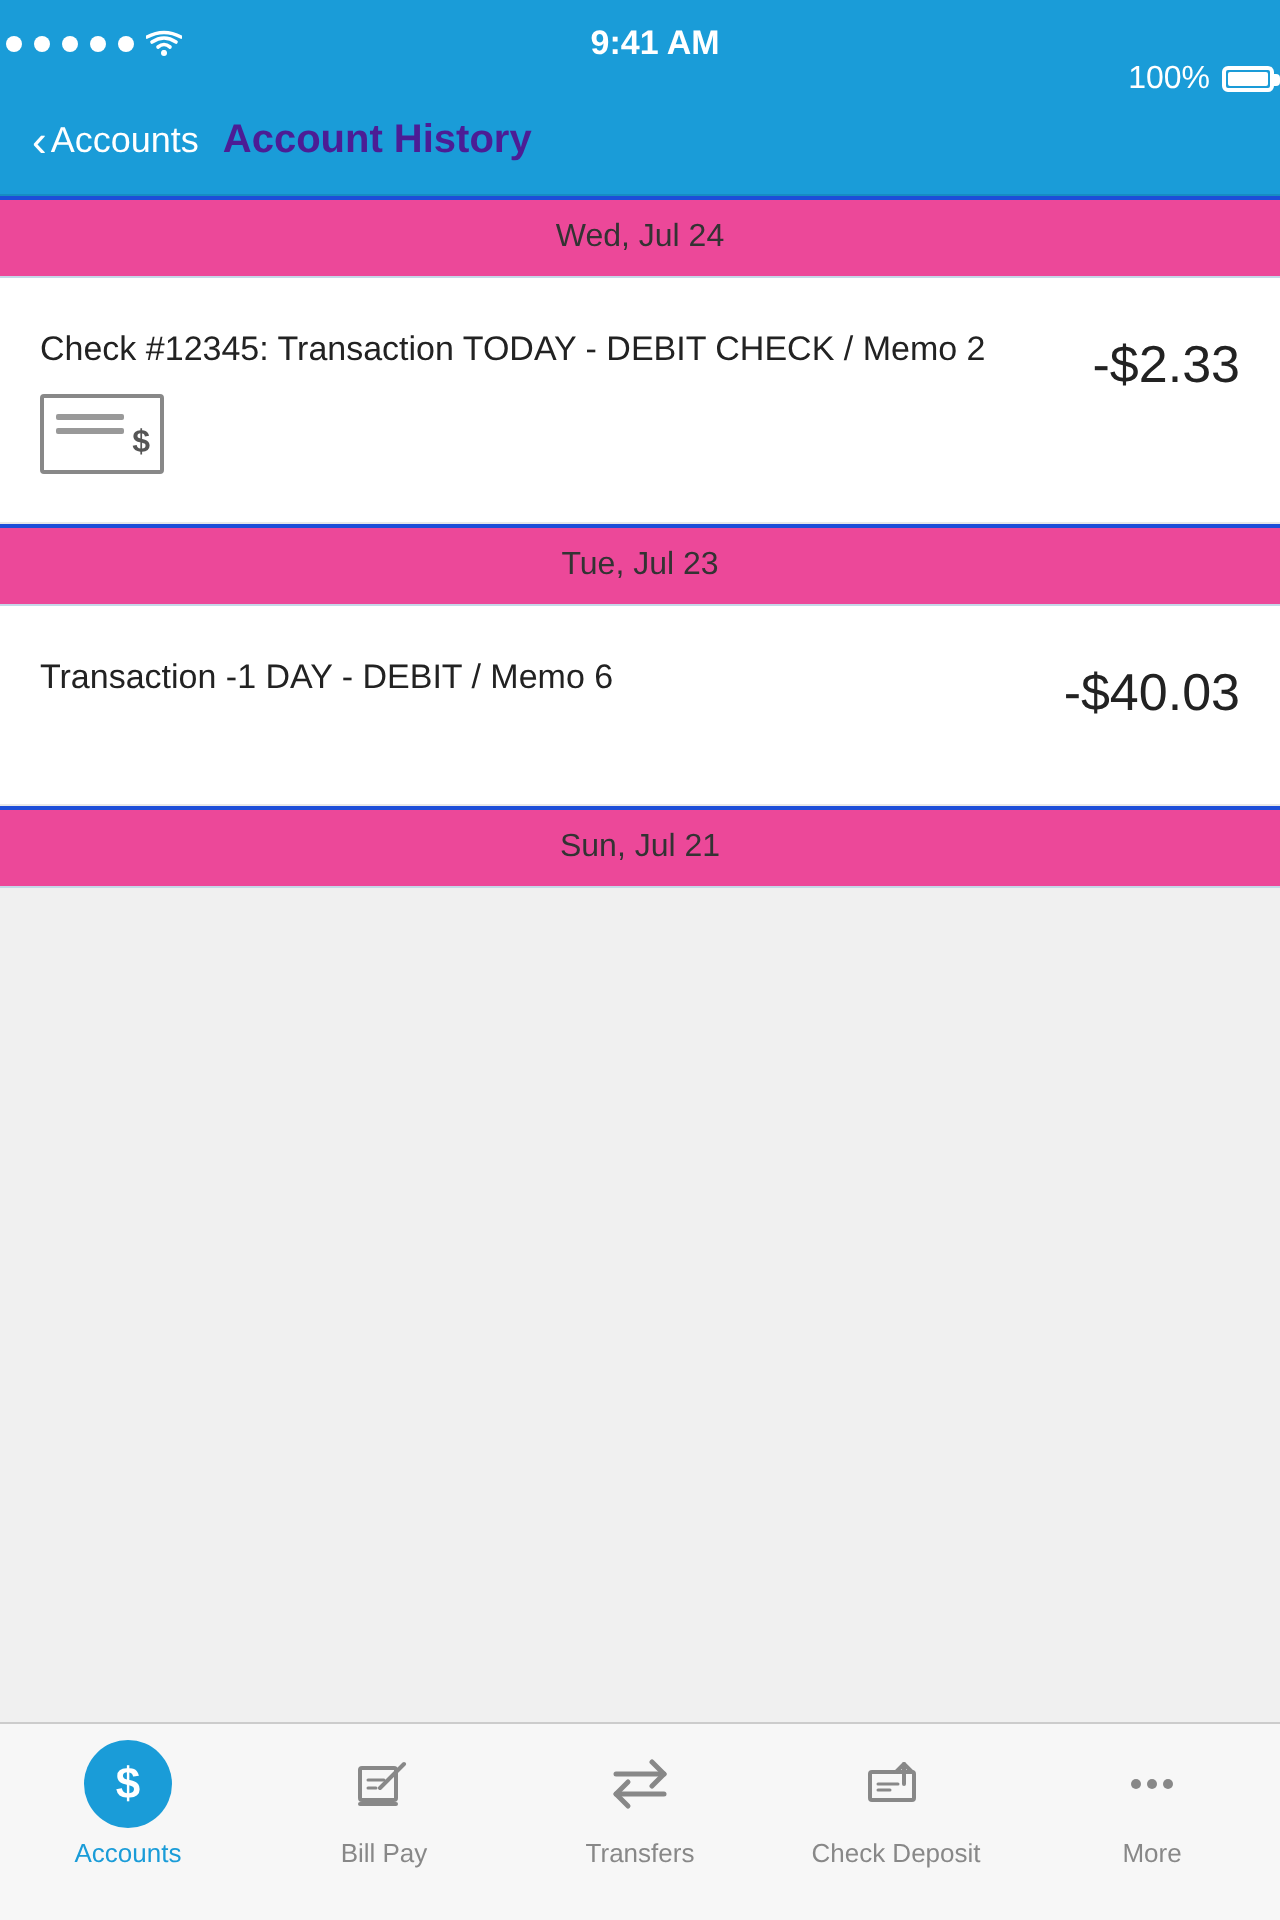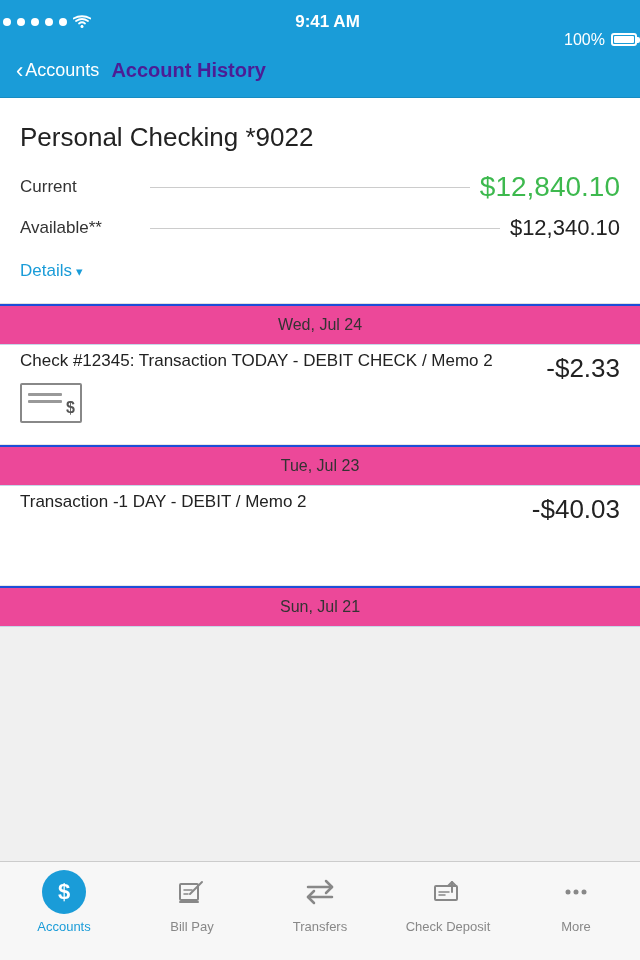--- a/index.html
+++ b/index.html
@@ -147,21 +147,21 @@
       color: #333;
       text-align: center;
       border-top: 2px solid #1d4ed8;
       border-bottom: 1px solid #c5d8e8;
     }
 
     
     .transaction-row {
       display: flex;
       align-items: flex-start;
-      padding: 4px 20px;
+      padding: 24px 20px;
       background: white;
       border-bottom: 1px solid #e8e8e8;
       min-height: 100px;
     }
     .transaction-left {
       flex: 1;
       padding-right: 12px;
     }
     .transaction-desc {
       font-size: 17px;
@@ -309,40 +309,20 @@
 <div class="nav-bar">
   <div class="nav-back">
     <span class="nav-back-chevron">‹</span>
     <span class="nav-back-label">Accounts</span>
   </div>
   <span class="nav-title">Account History</span>
 </div>
 
 <div class="content-area">
 
-  <div class="account-summary">
-    <div class="account-name">Personal Checking *9022</div>
-
-    <div class="balance-row">
-      <span class="balance-label">Current</span>
-      <div class="balance-line"></div>
-      <span class="balance-current">$12,840.10</span>
-    </div>
-
-    <div class="balance-row">
-      <span class="balance-label">Available**</span>
-      <div class="balance-line"></div>
-      <span class="balance-available">$12,340.10</span>
-    </div>
-
-    <div class="details-toggle">
-      <span>Details</span>
-      <span class="chevron-down">▾</span>
-    </div>
-  </div>
 
   <div class="section-header">
     <span>Wed, Jul 24</span>
   </div>
 
   <div class="transaction-row">
     <div class="transaction-left">
       <div class="transaction-desc">Check #12345: Transaction TODAY - DEBIT CHECK / Memo 2</div>
       <div class="transaction-check-icon">
         <div class="check-lines">
@@ -354,21 +334,21 @@
     </div>
     <div class="transaction-amount">-$2.33</div>
   </div>
 
   <div class="section-header">
     <span>Tue, Jul 23</span>
   </div>
 
   <div class="transaction-row">
     <div class="transaction-left">
-      <div class="transaction-desc">Transaction -1 DAY - DEBIT / Memo 2</div>
+      <div class="transaction-desc">Transaction -1 DAY - DEBIT / Memo 6</div>
     </div>
     <div class="transaction-amount">-$40.03</div>
   </div>
 
   <div class="section-header">
     <span>Sun, Jul 21</span>
   </div>
 
 </div>
 

